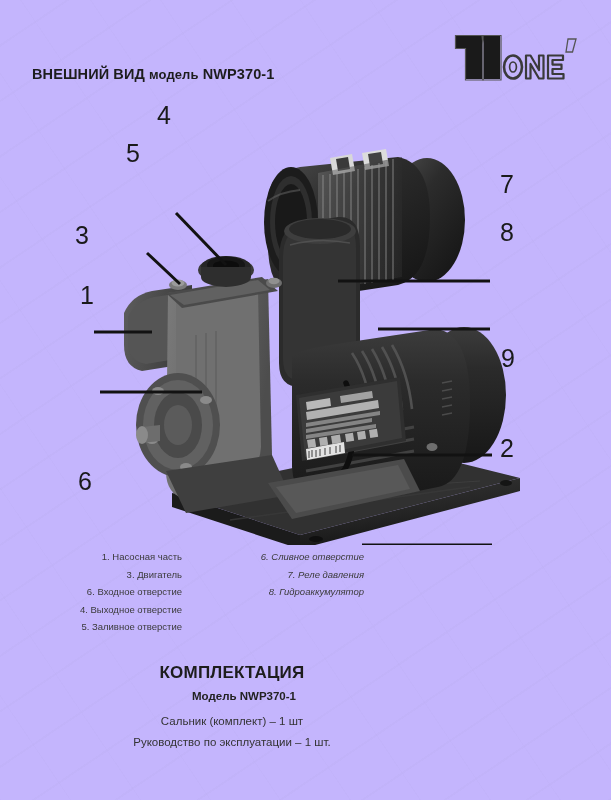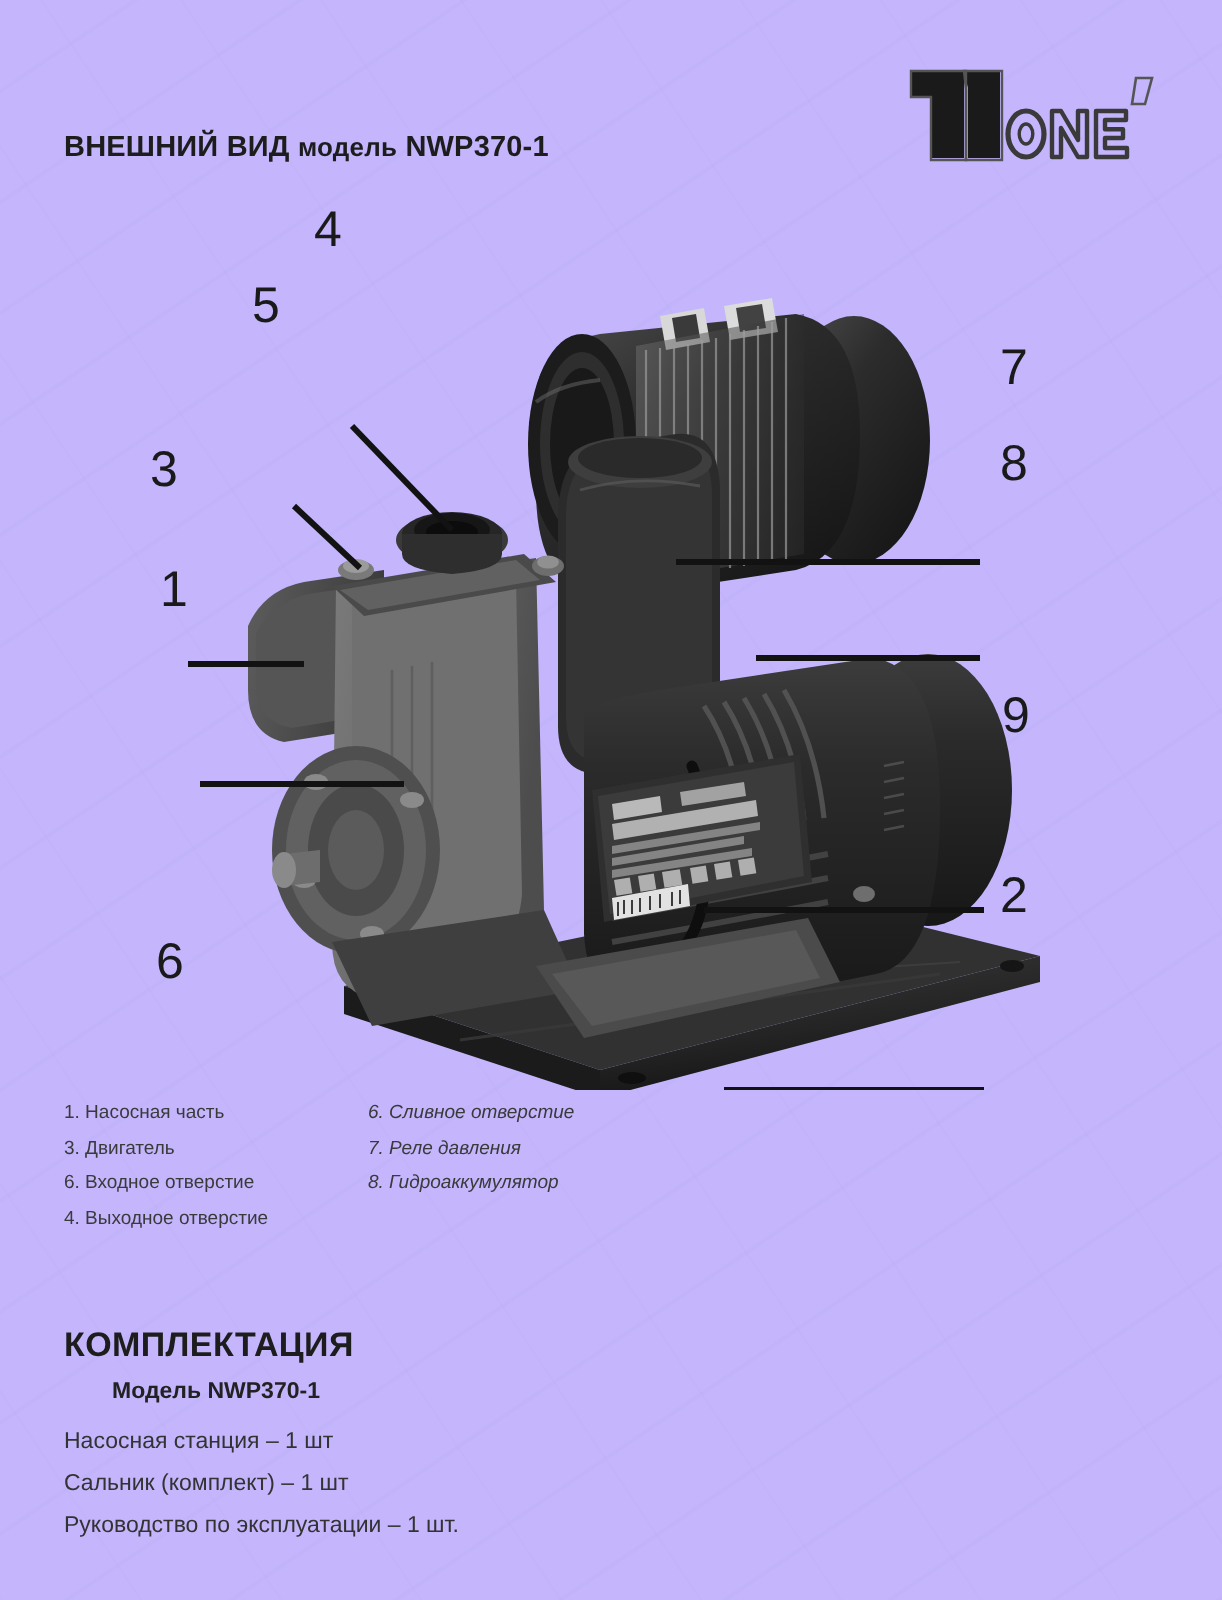--- a/index.html
+++ b/index.html
@@ -74,35 +74,37 @@
     position: absolute;
     left: 32px;
     top: 548px;
     width: 330px;
     font-size: 9.5px;
     color: #3a3a3a;
   }
   #legend .col {
     position: absolute;
     top: 0;
+    text-align: right;
   }
   #legend .col-a { left: 0; width: 150px; }
   #legend .col-b { left: 152px; width: 180px; font-style: italic; }
   #legend .legend-item {
     height: 17.5px;
     line-height: 17.5px;
     white-space: nowrap;
   }
 
   
   #package {
     position: absolute;
     left: 32px;
     top: 663px;
     width: 400px;
+    text-align: center;
   }
   #package-heading {
     font-size: 17px;
     font-weight: bold;
     color: #1d1d1d;
     letter-spacing: .2px;
     margin: 0 0 7px 0;
   }
   #package-model {
     font-size: 11.5px;
@@ -387,29 +389,29 @@
     <div class="callout-num" style="left:501px; top:251px;">9</div>
     <div class="callout-num" style="left:500px; top:341px;">2</div>
   </div>
 
   <div id="legend">
     <div class="col col-a">
       <div class="legend-item">1. Насосная часть</div>
       <div class="legend-item">3. Двигатель</div>
       <div class="legend-item">6. Входное отверстие</div>
       <div class="legend-item">4. Выходное отверстие</div>
+      <div class="legend-item">5. Заливное отверстие</div>
     </div>
     <div class="col col-b">
       <div class="legend-item">6. Сливное отверстие</div>
       <div class="legend-item">7. Реле давления</div>
       <div class="legend-item">8. Гидроаккумулятор</div>
     </div>
   </div>
 
   <div id="package">
     <div id="package-heading">КОМПЛЕКТАЦИЯ</div>
     <div id="package-model">Модель NWP370-1</div>
-    <div class="package-item">Насосная станция – 1 шт</div>
     <div class="package-item">Сальник (комплект) – 1 шт</div>
     <div class="package-item">Руководство по эксплуатации – 1 шт.</div>
   </div>
 
 </div>
 
 </body></html>

